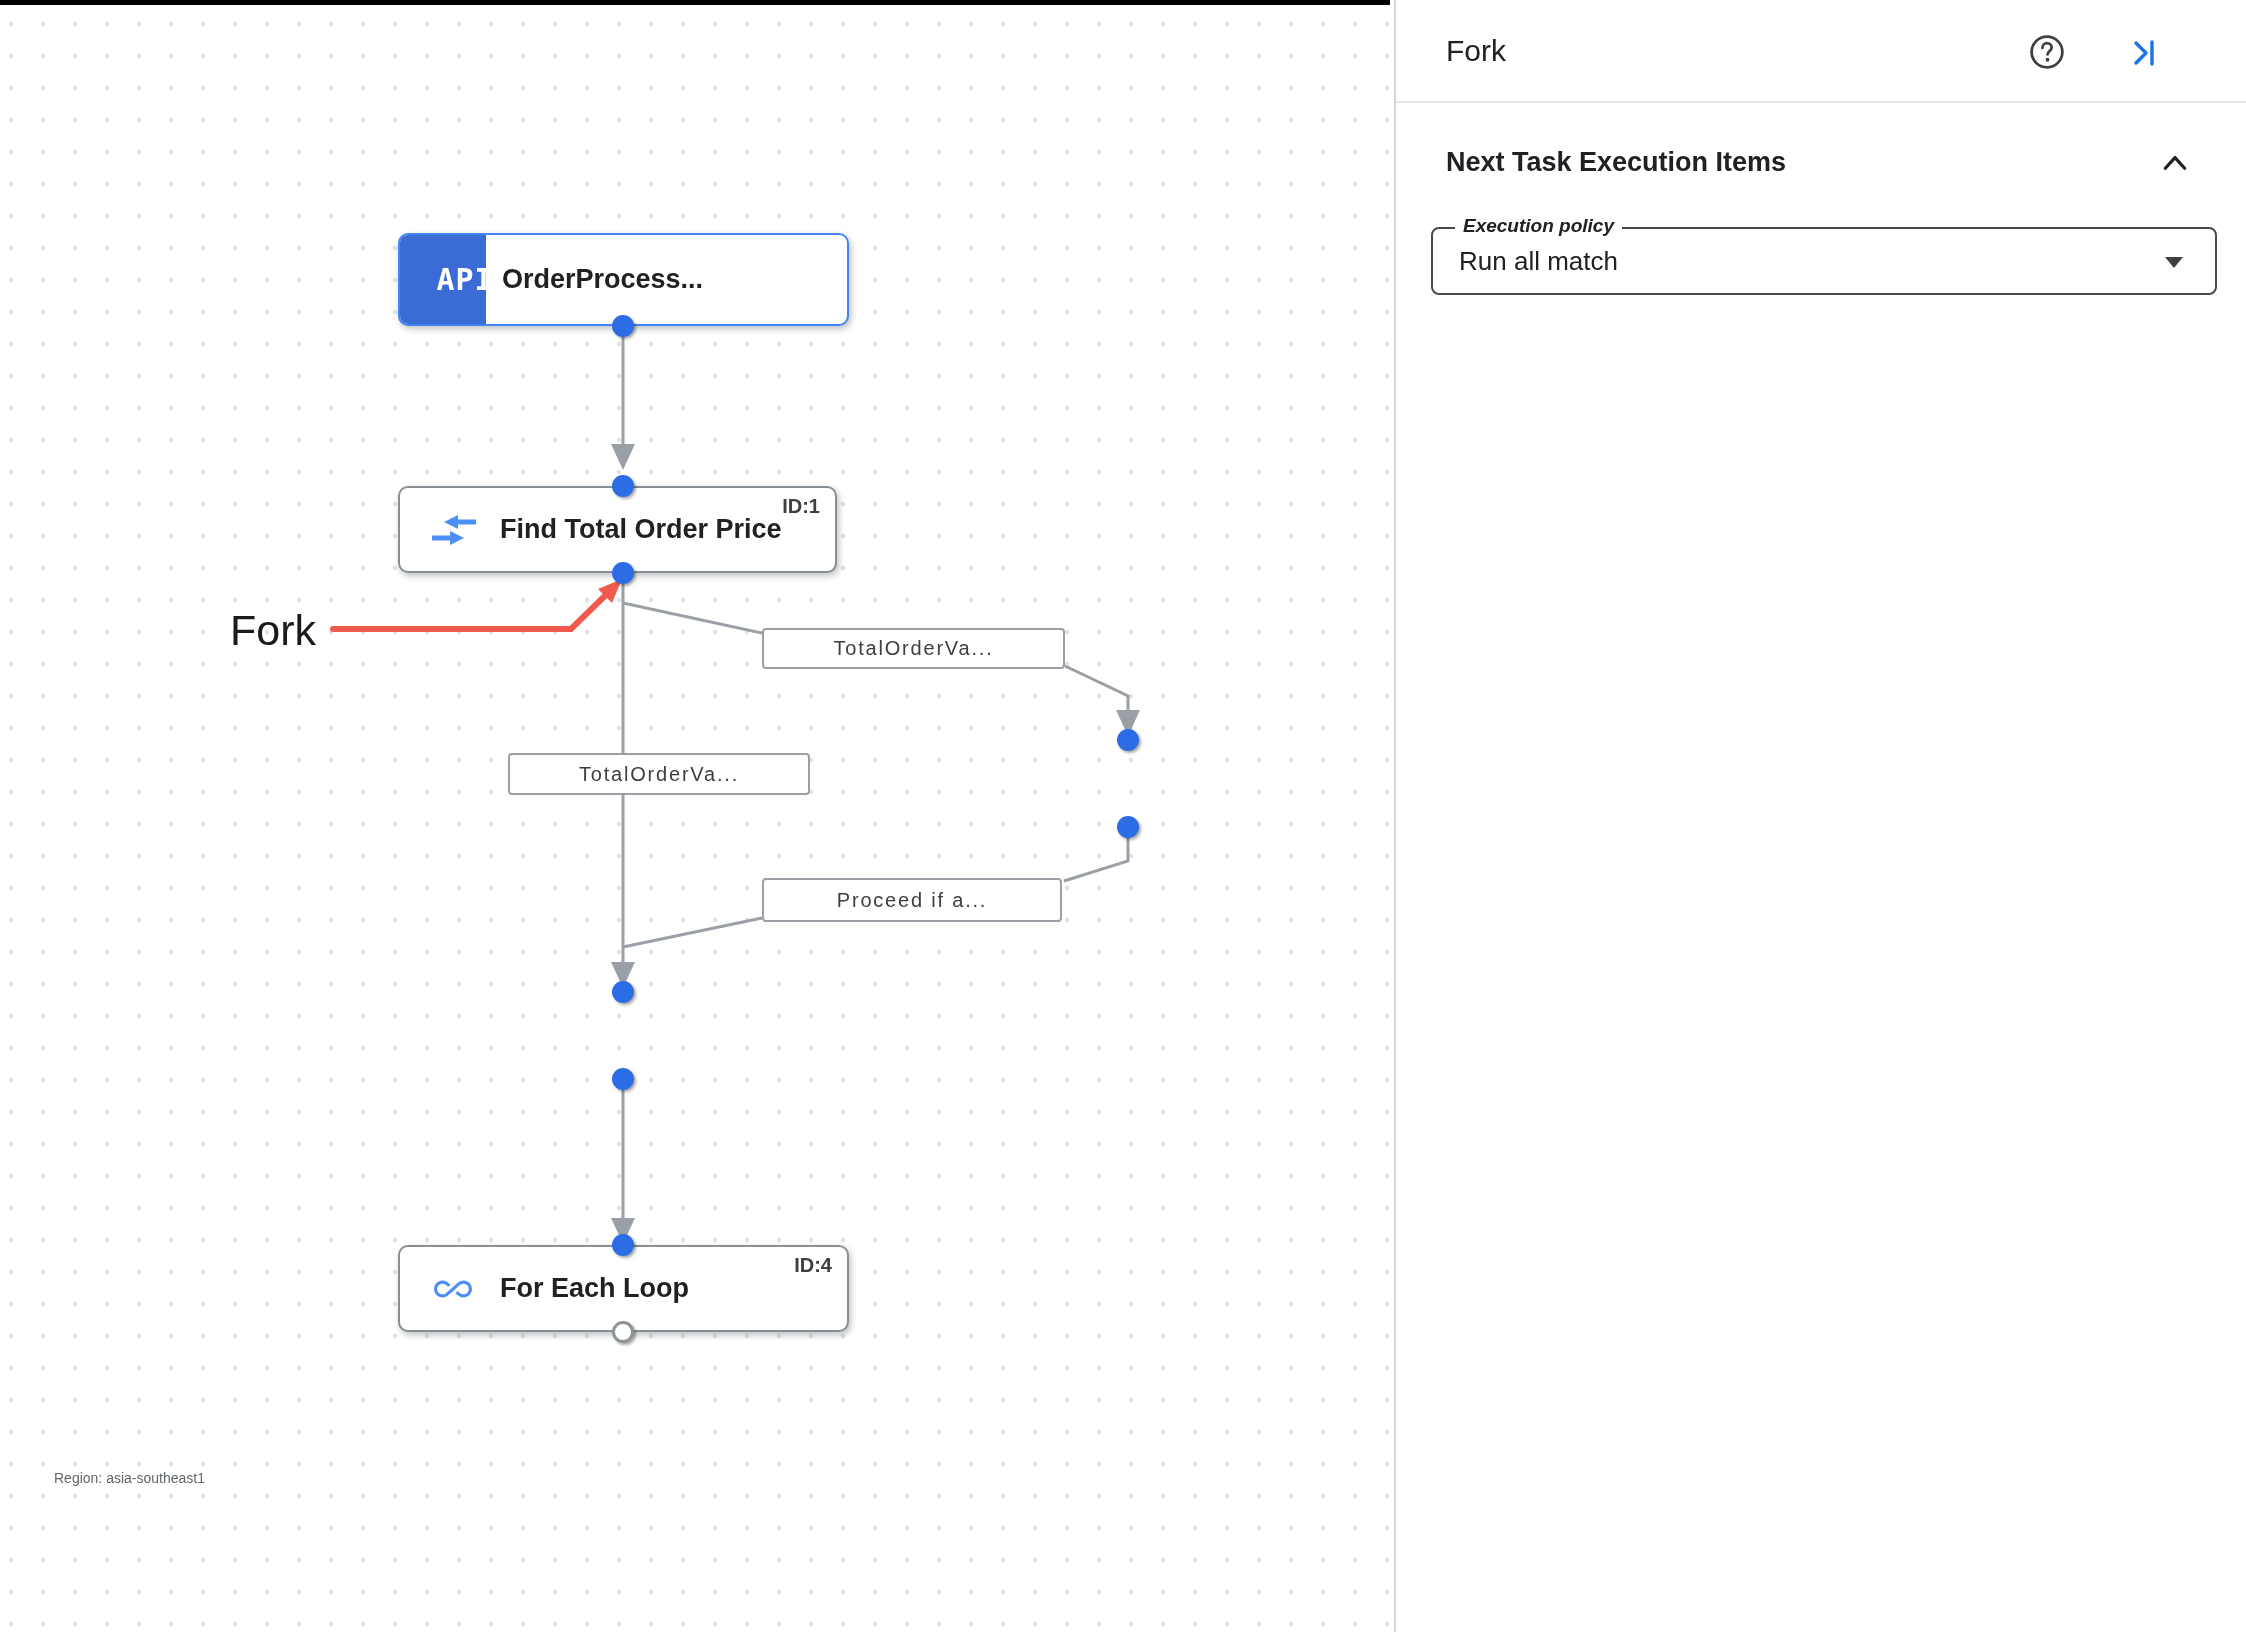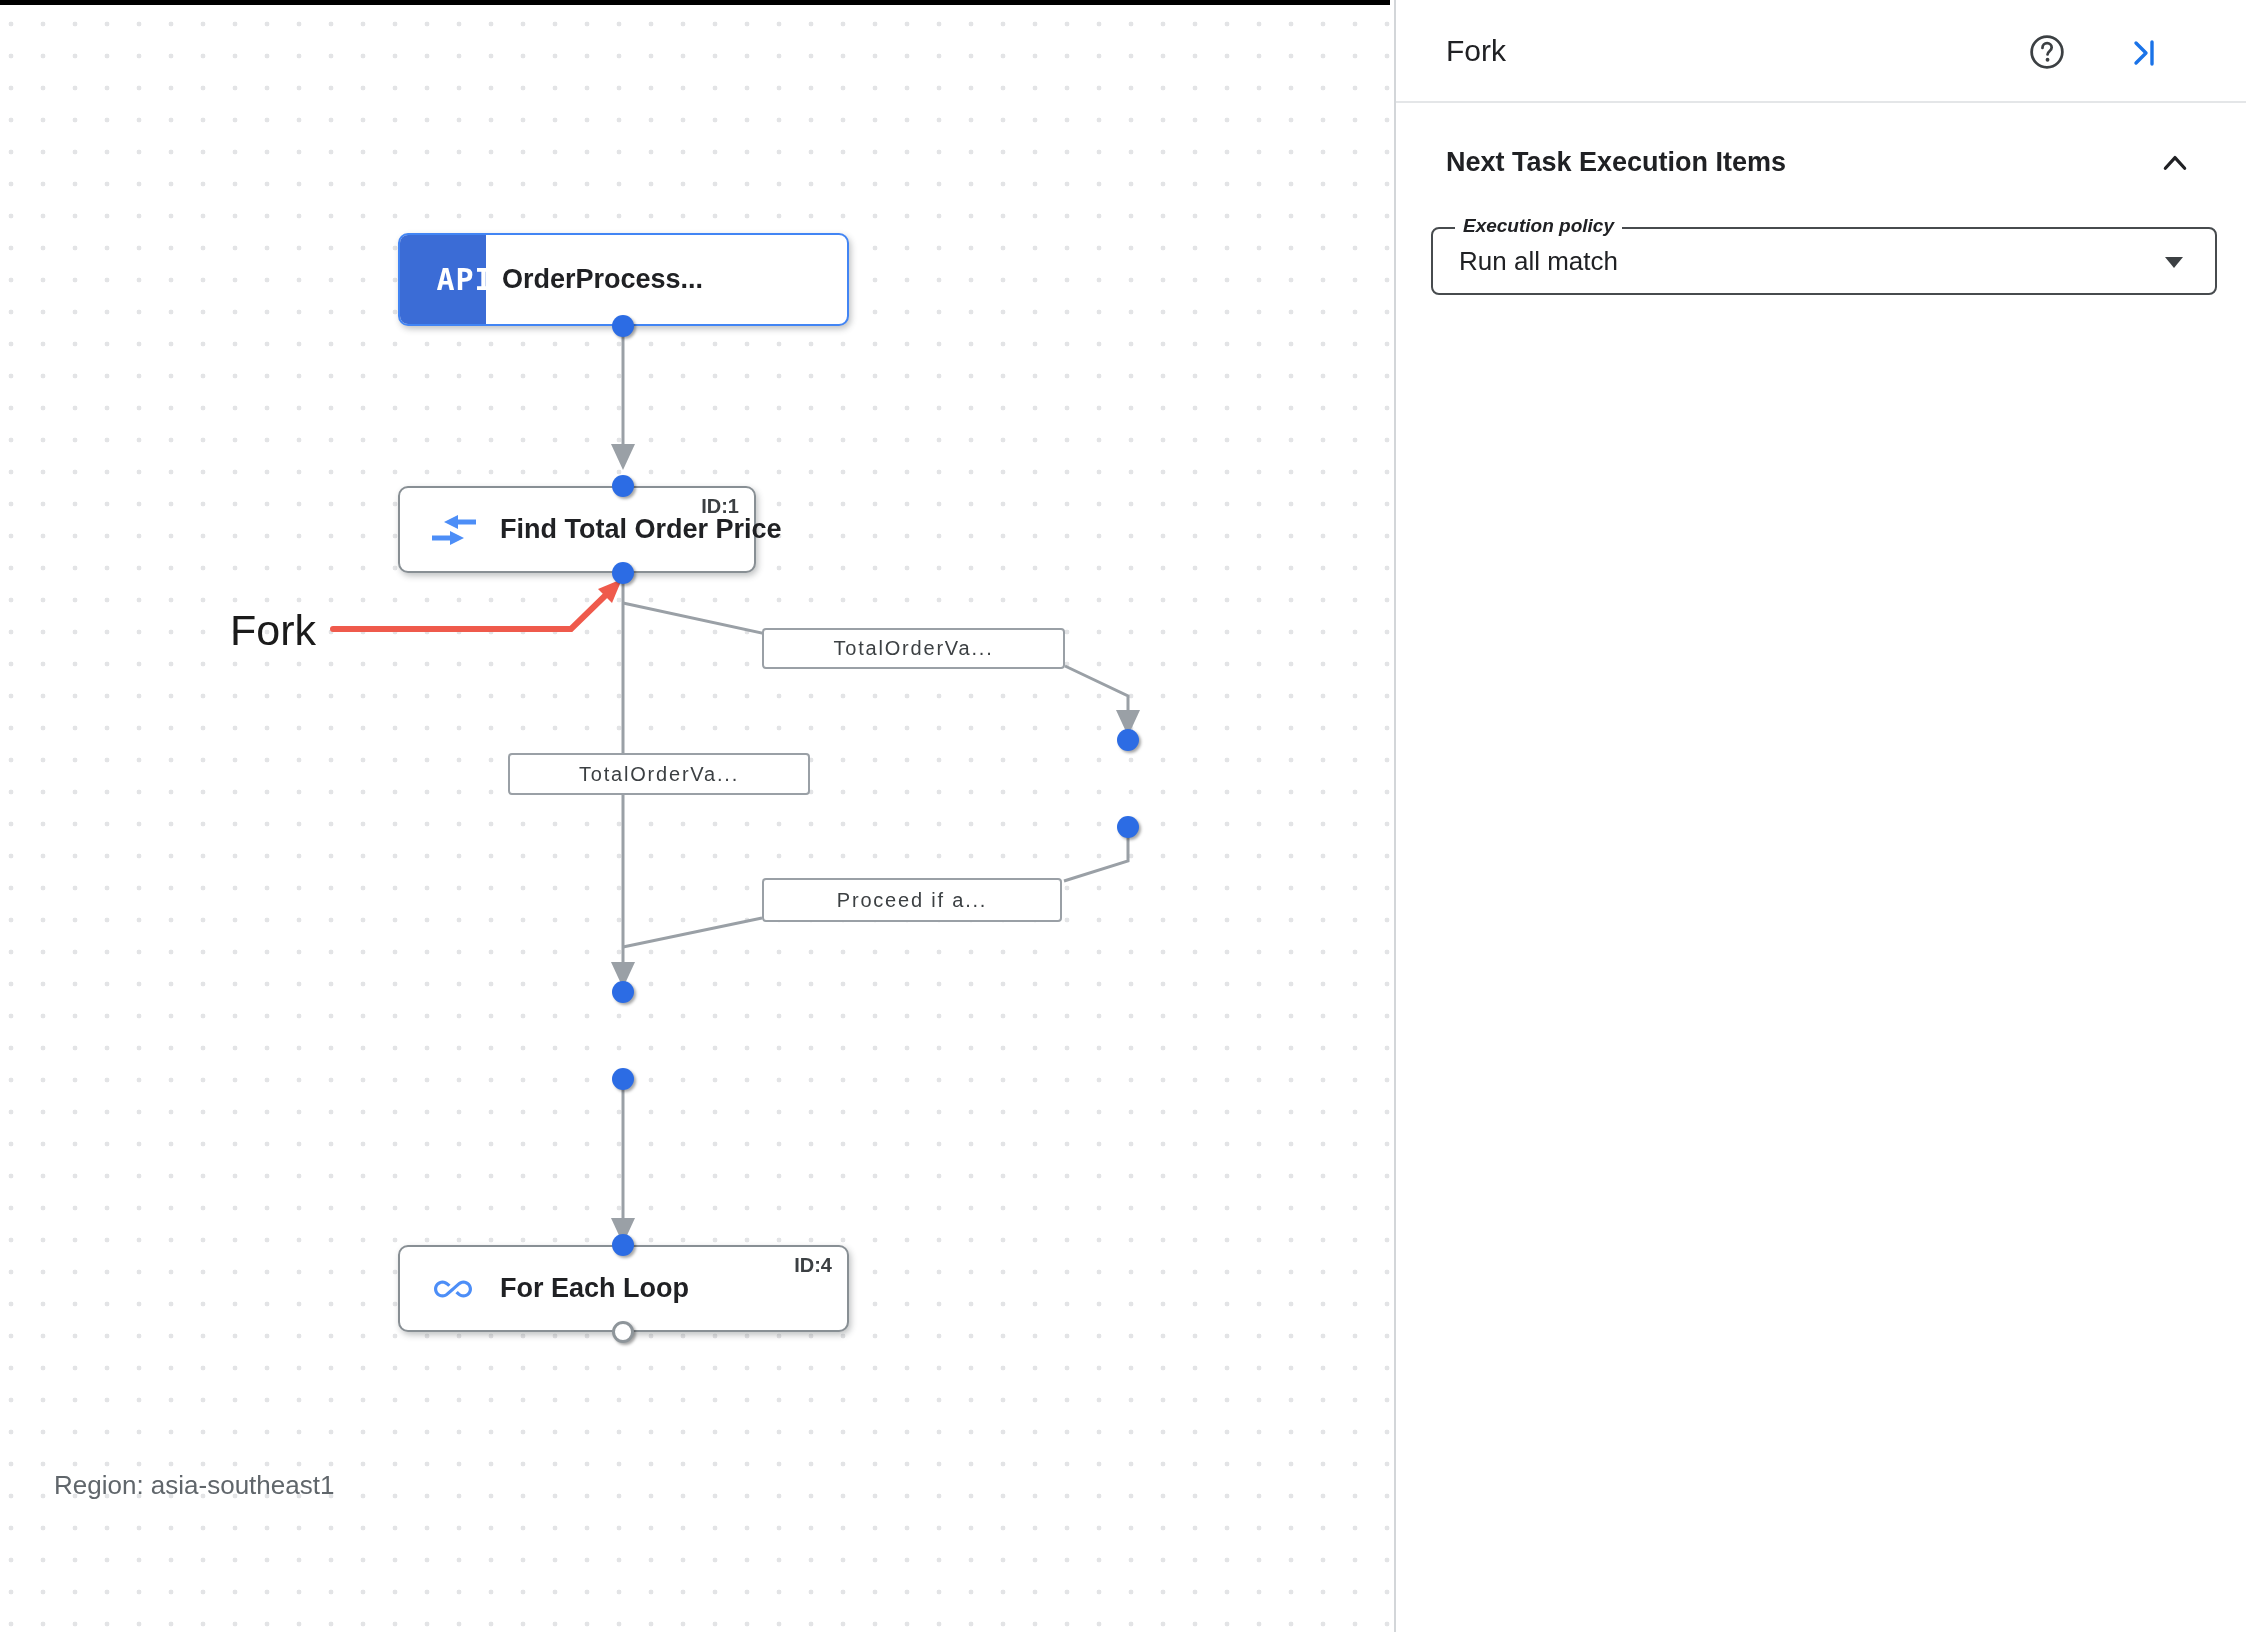--- a/index.html
+++ b/index.html
@@ -29,21 +29,21 @@
   .cdot { position:absolute; width:22px; height:22px; border-radius:50%; background:#2c6ce4;
     box-shadow:2px 2px 3px rgba(0,0,0,.35); z-index:8; }
   .cdot.open { background:#fff; border:3px solid #8e959a; }
 
   .elabel { position:absolute; background:#fff; border:2px solid #9aa0a6; border-radius:4px;
     display:flex; align-items:center; justify-content:center; font-size:20px; letter-spacing:1.8px;
     color:#3c4043; z-index:4; white-space:nowrap; }
 
   .annotation-text { position:absolute; left:230px; top:606px; font-size:43px; font-weight:500;
     color:#1b1b1b; z-index:9; }
-  .region { position:absolute; left:54px; top:1470px; font-size:26px; color:#60666b; z-index:3; }
+  .region { position:absolute; left:54px; top:1470px; font-size:14px; color:#60666b; z-index:3; }
 
   
   .panel { position:absolute; left:1394px; top:0; width:852px; height:1632px; background:#fff;
     border-left:2px solid #d3d6d9; }
   .panel-header { position:absolute; left:0; top:0; width:100%; height:103px;
     border-bottom:2px solid #e4e6e8; }
   .panel-title { position:absolute; left:50px; top:34px; font-size:30px; color:#202124; }
   .icon-btn { position:absolute; width:36px; height:36px; background:none; border:none;
     cursor:pointer; padding:0; }
   .help-btn { left:633px; top:34px; }
@@ -89,21 +89,21 @@
     </g>
   </svg>
 
   <div class="node trigger" style="left:398px;top:233px;width:451px;height:93px">
     <div class="badge">
       <span>API</span>
     </div>
     <div class="ntitle">OrderProcess...</div>
   </div>
 
-  <div class="node" style="left:398px;top:486px;width:358px;height:87px">
+  <div class="node" style="left:398px;top:486px;width:439px;height:87px">
     <svg class="nicon" width="48" height="38" viewBox="0 0 48 38">
       <path d="M46 11 H26" stroke="#4d8ef7" stroke-width="5" fill="none"></path>
       <polygon points="28,4 28,18 14,11" fill="#4d8ef7"></polygon>
       <path d="M2 27 H22" stroke="#4d8ef7" stroke-width="5" fill="none"></path>
       <polygon points="20,20 20,34 34,27" fill="#4d8ef7"></polygon>
     </svg>
     <div class="ntitle" style="margin-left:22px">Find Total Order Price</div>
     <span class="nid">ID:1</span>
   </div>
 

